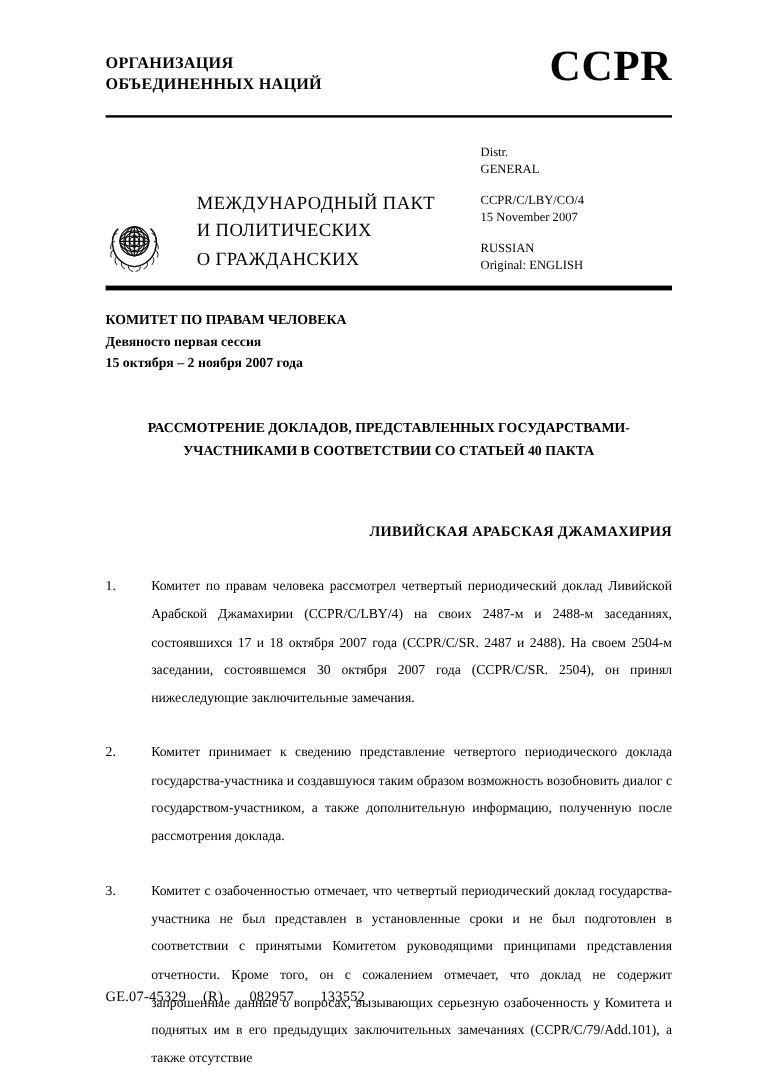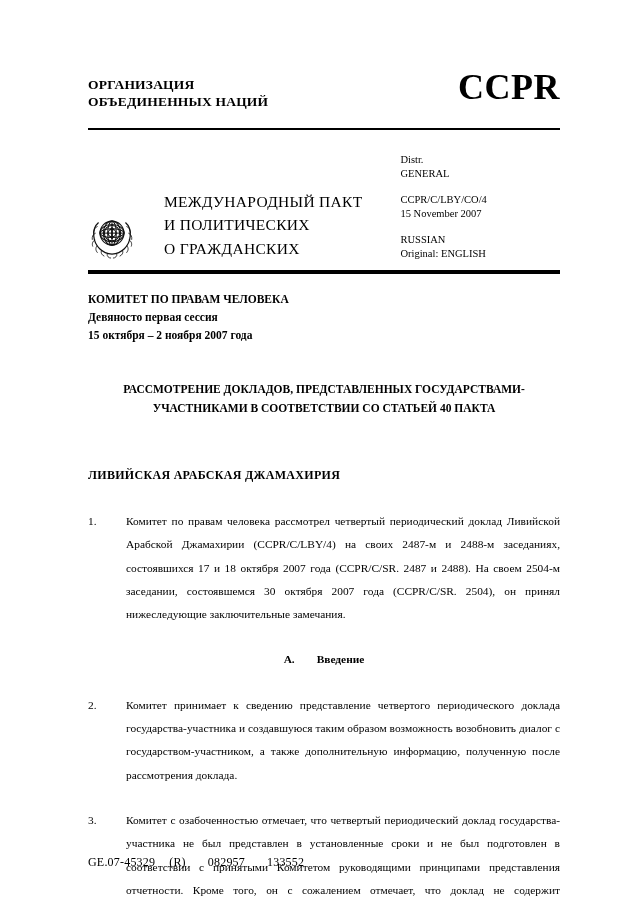--- a/index.html
+++ b/index.html
@@ -14,21 +14,20 @@
     color: #000000;
     position: relative;
     overflow: hidden;
   }
   .page {
     position: relative;
     width: 640px;
     height: 655px;
     padding: 16px;
     box-sizing: border-box;
-    margin-top: 32px;
   }
 
   
   .masthead {
     position: absolute;
     left: 88px;
     top: 44px;
     width: 472px;
     display: flex;
     align-items: flex-start;
@@ -121,21 +120,21 @@
     width: 472px;
     text-align: center;
     font-weight: bold;
     font-size: 11px;
   }
   .country {
     position: absolute;
     left: 88px;
     top: 436px;
     width: 472px;
-    text-align: left;
+    text-align: right;
     font-weight: bold;
     font-size: 12px;
     letter-spacing: 0.3px;
   }
 
   
   .body-area {
     position: absolute;
     left: 88px;
     top: 478px;
@@ -262,23 +261,20 @@
 
   <div class="country">ЛИВИЙСКАЯ АРАБСКАЯ ДЖАМАХИРИЯ</div>
 
   <div class="body-area">
 
     <div class="para">
       <span class="num">1.</span>
       <p>Комитет по правам человека рассмотрел четвертый периодический доклад Ливийской Арабской Джамахирии (CCPR/C/LBY/4) на своих 2487-м и 2488-м заседаниях, состоявшихся 17 и 18 октября 2007 года (CCPR/C/SR. 2487 и 2488).  На своем 2504-м заседании, состоявшемся 30 октября 2007 года (CCPR/C/SR. 2504), он принял нижеследующие заключительные замечания.</p>
     </div>
 
-    <div class="section-head">
-      <span class="letter">A.</span><span>Введение</span>
-    </div>
 
     <div class="para">
       <span class="num">2.</span>
       <p>Комитет принимает к сведению представление четвертого периодического доклада государства-участника и создавшуюся таким образом возможность возобновить диалог с государством-участником, а также дополнительную информацию, полученную после рассмотрения доклада.</p>
     </div>
 
     <div class="para">
       <span class="num">3.</span>
       <p>Комитет с озабоченностью отмечает, что четвертый периодический доклад государства-участника не был представлен в установленные сроки и не был подготовлен в соответствии с принятыми Комитетом руководящими принципами представления отчетности.  Кроме того, он с сожалением отмечает, что доклад не содержит запрошенные данные о вопросах, вызывающих серьезную озабоченность у Комитета и поднятых им в его предыдущих заключительных замечаниях (CCPR/C/79/Add.101), а также отсутствие</p>
     </div>

